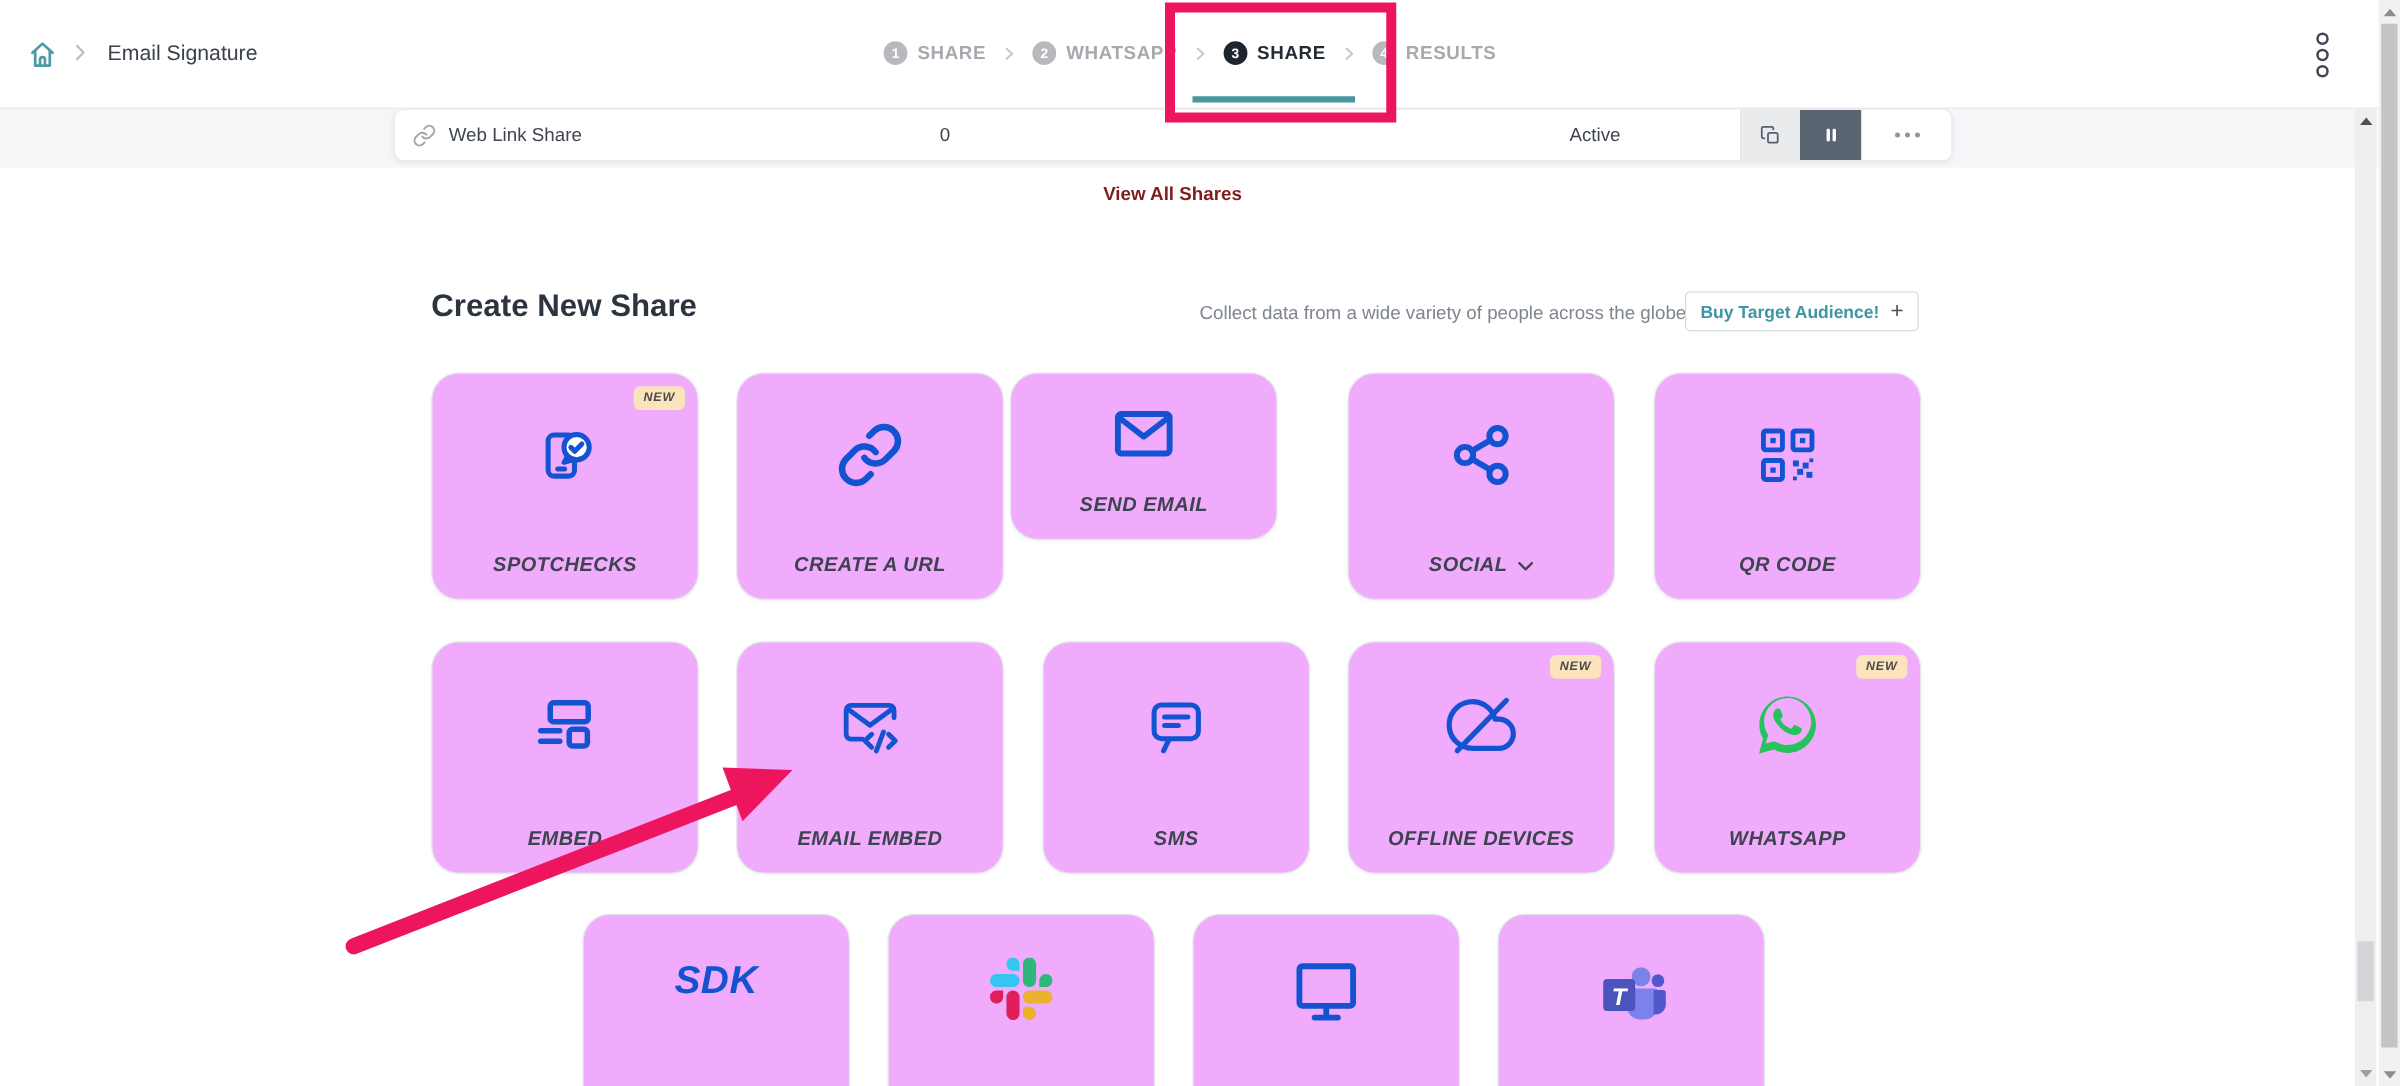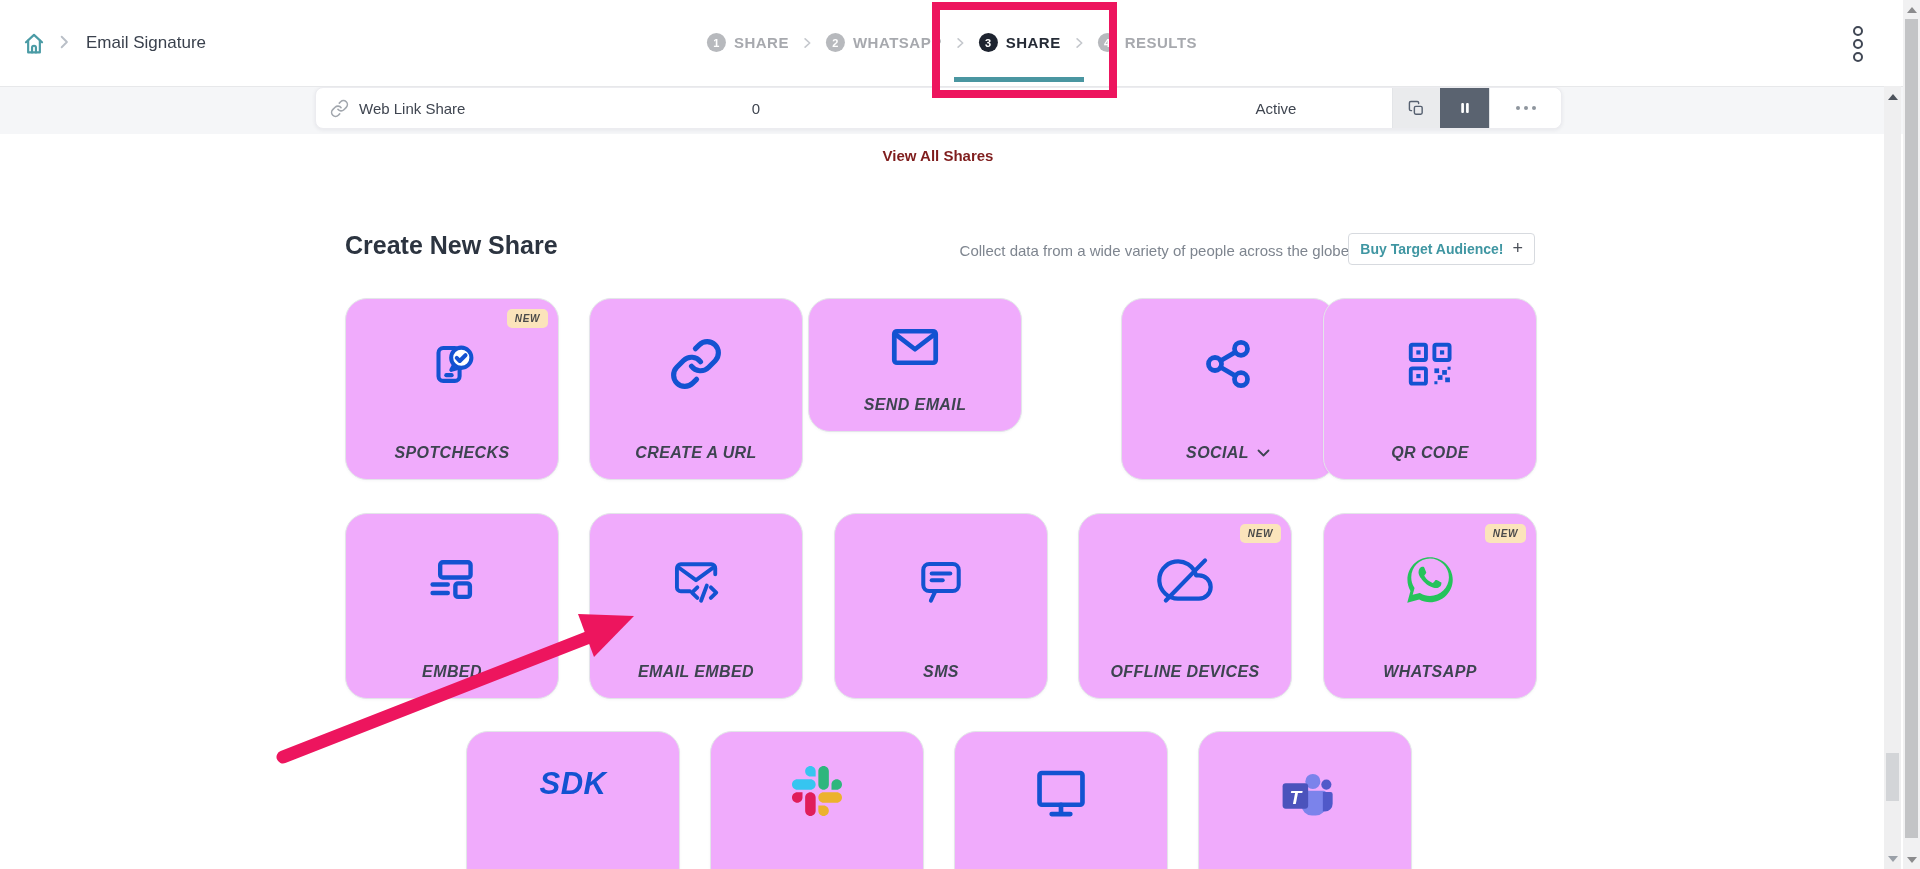--- a/index.html
+++ b/index.html
@@ -206,21 +206,21 @@
   <div class="card" style="left:808px;top:298px;width:214px;height:134px;">
     <div class="card-icon">
       <svg width="54" height="54" viewBox="0 0 24 24" fill="none" stroke="#1352d1" stroke-width="2.1" stroke-linecap="round" stroke-linejoin="round">
         <rect x="2.8" y="5" width="18.4" height="14" rx="1.2"></rect>
         <path d="M3.4 6.4l8.6 6.6 8.6-6.6"></path>
       </svg>
     </div>
     <div class="card-label">SEND EMAIL</div>
   </div>
 
-  <div class="card" style="left:1078px;top:298px;width:214px;height:182px;margin-left:43px;">
+  <div class="card" style="left:1078px;top:298px;width:214px;height:182px;">
     <div class="card-icon">
       <svg width="52" height="52" viewBox="0 0 24 24" fill="none" stroke="#1352d1" stroke-width="2.2" stroke-linecap="round" stroke-linejoin="round">
         <circle cx="18" cy="5" r="3"></circle>
           <circle cx="6" cy="12" r="3"></circle>
           <circle cx="18" cy="19" r="3"></circle>
         <line x1="8.59" y1="13.51" x2="15.42" y2="17.49"></line>
           <line x1="15.41" y1="6.51" x2="8.59" y2="10.49"></line>
       </svg>
     </div>
     <div class="card-label">

